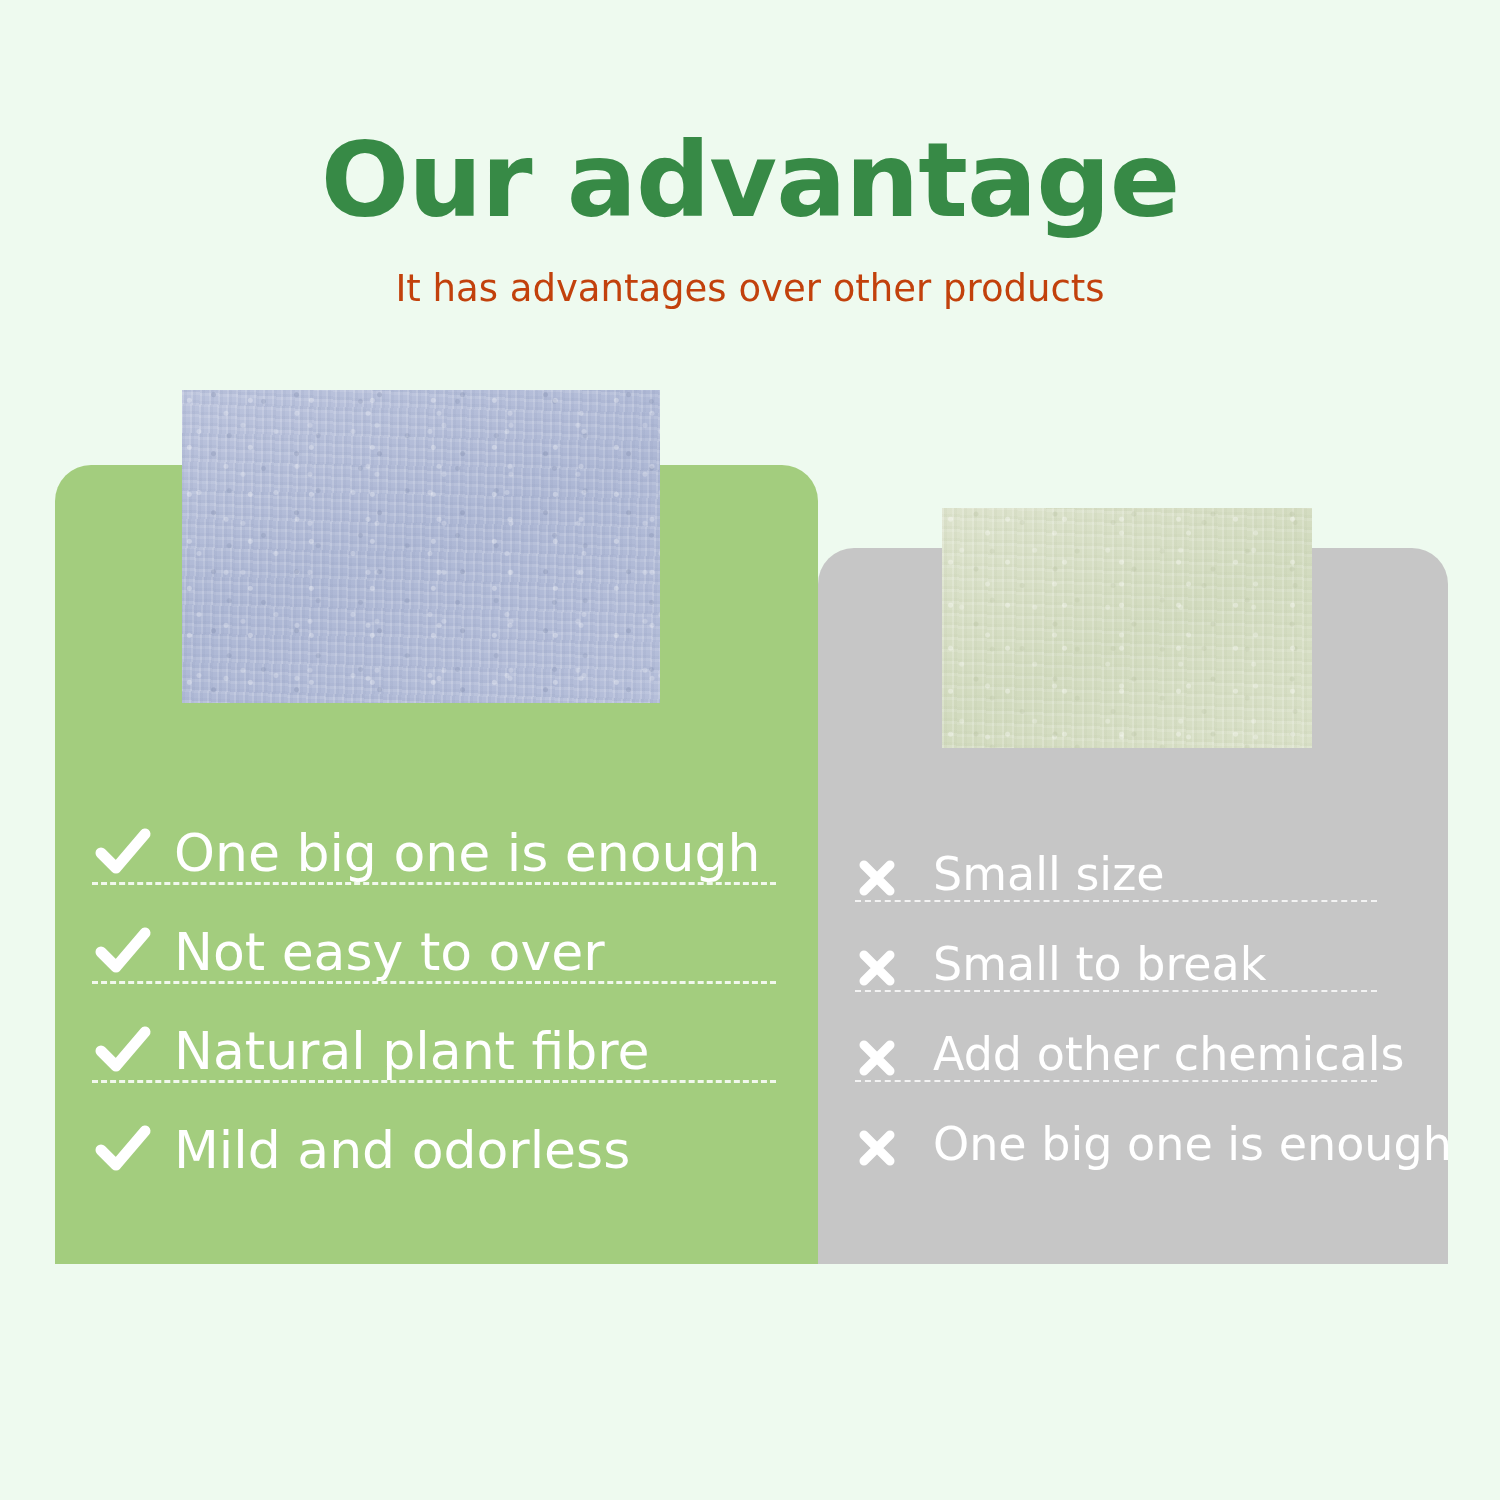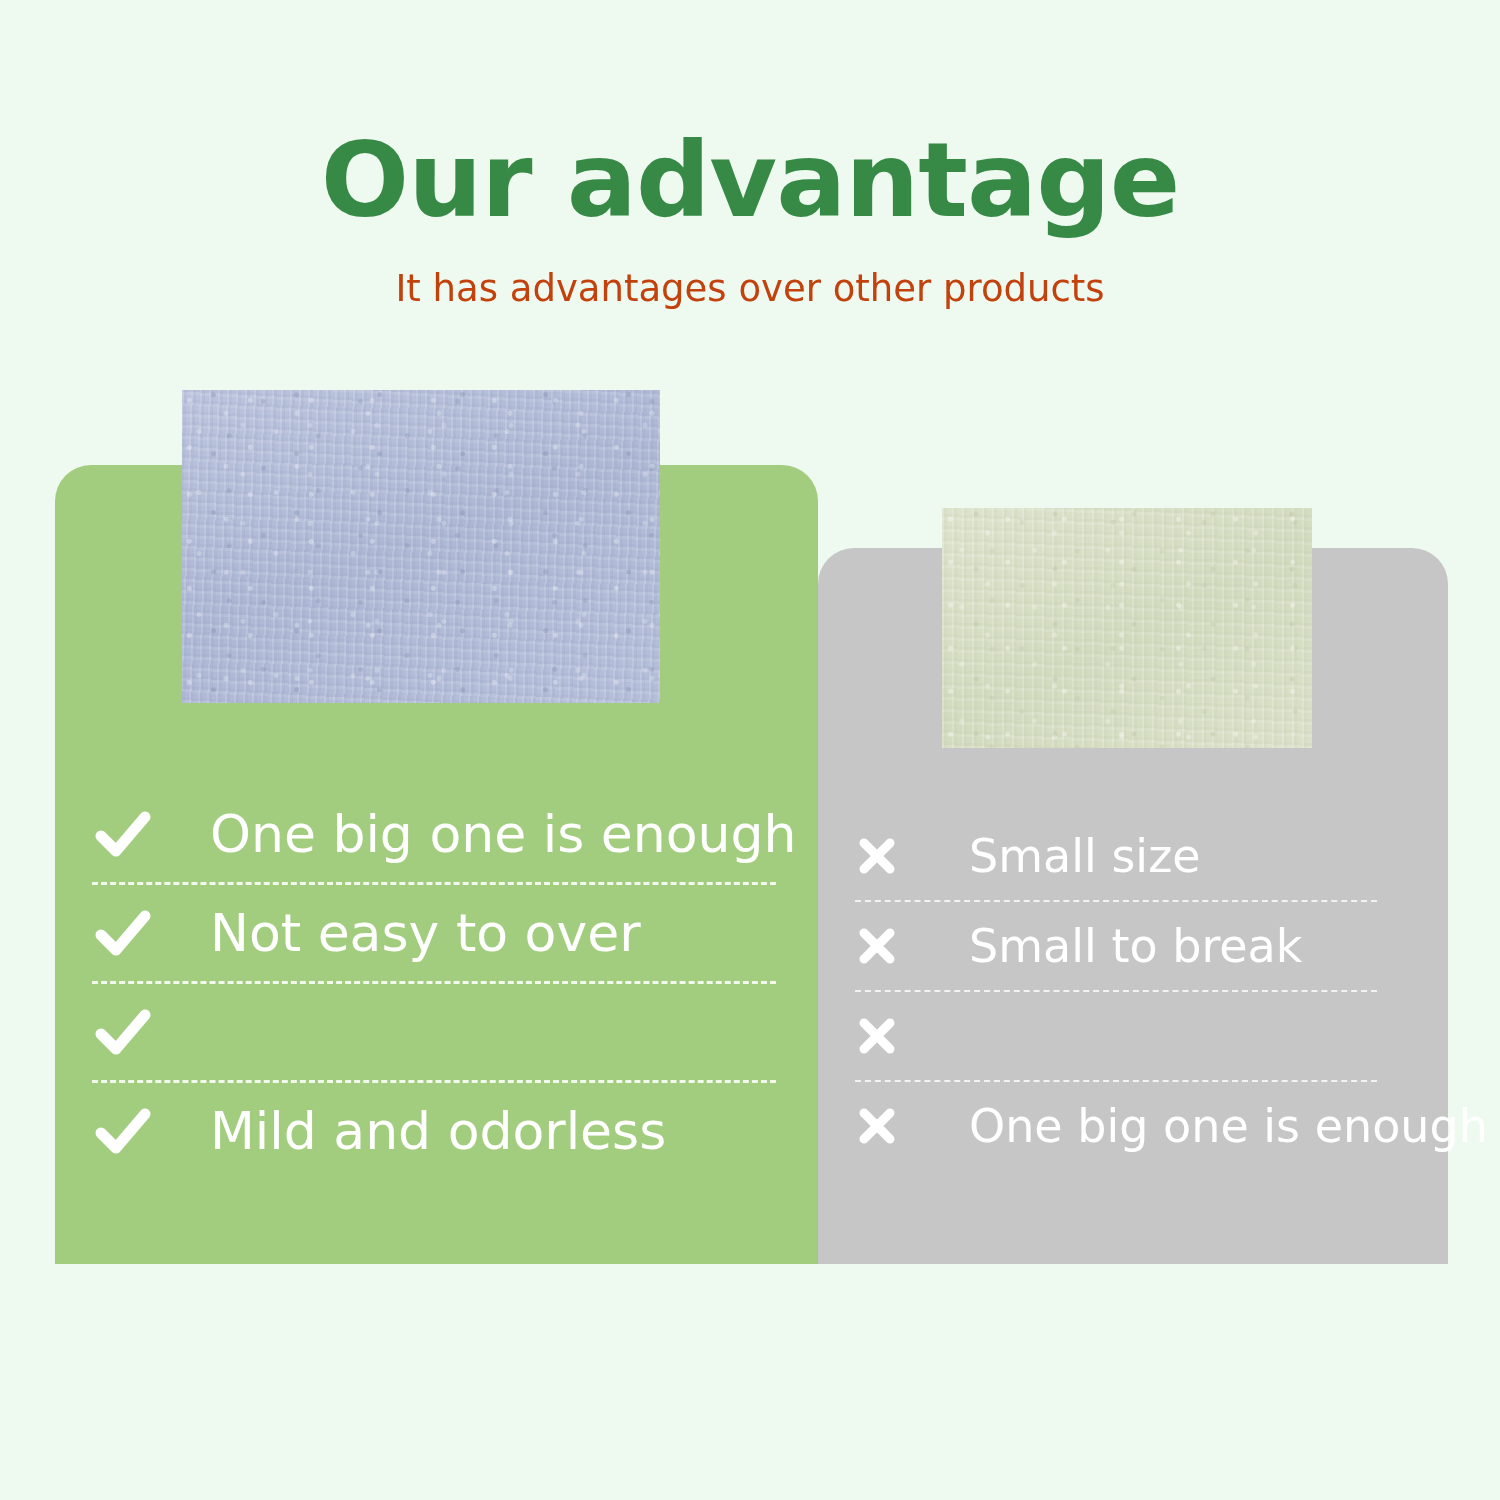--- a/index.html
+++ b/index.html
@@ -136,22 +136,21 @@
     width: 684px;
   }
   .list-con {
     left: 855px;
     top: 812px;
     width: 580px;
   }
 
   .list-row {
     display: flex;
-    align-items: center;
-    gap: 36px;
+    align-items: flex-end;
   }
   .list-pro .list-row { height: 96px; }
   .list-con .list-row { height: 88px; }
 
   .mark {
     flex: 0 0 auto;
     display: block;
   }
   .list-pro .mark { width: 62px; height: 62px; margin-right: 20px; }
   .list-con .mark { width: 44px; height: 44px; margin-right: 22px; }
@@ -213,20 +212,21 @@
         <path d="M9 33 L24 48 L53 14" fill="none" stroke="#ffffff" stroke-width="11" stroke-linecap="round" stroke-linejoin="round"></path>
       </svg>
       <span class="row-label">Not easy to over</span>
     </div>
     <div class="divider"></div>
 
     <div class="list-row">
       <svg class="mark" viewBox="0 0 62 62">
         <path d="M9 33 L24 48 L53 14" fill="none" stroke="#ffffff" stroke-width="11" stroke-linecap="round" stroke-linejoin="round"></path>
       </svg>
+      <span class="row-label">Natural plant fibre</span>
     </div>
     <div class="divider"></div>
 
     <div class="list-row">
       <svg class="mark" viewBox="0 0 62 62">
         <path d="M9 33 L24 48 L53 14" fill="none" stroke="#ffffff" stroke-width="11" stroke-linecap="round" stroke-linejoin="round"></path>
       </svg>
       <span class="row-label">Mild and odorless</span>
     </div>
 
@@ -247,20 +247,21 @@
         <path d="M9 9 L35 35 M35 9 L9 35" fill="none" stroke="#ffffff" stroke-width="9" stroke-linecap="round"></path>
       </svg>
       <span class="row-label">Small to break</span>
     </div>
     <div class="divider"></div>
 
     <div class="list-row">
       <svg class="mark" viewBox="0 0 44 44">
         <path d="M9 9 L35 35 M35 9 L9 35" fill="none" stroke="#ffffff" stroke-width="9" stroke-linecap="round"></path>
       </svg>
+      <span class="row-label">Add other chemicals</span>
     </div>
     <div class="divider"></div>
 
     <div class="list-row">
       <svg class="mark" viewBox="0 0 44 44">
         <path d="M9 9 L35 35 M35 9 L9 35" fill="none" stroke="#ffffff" stroke-width="9" stroke-linecap="round"></path>
       </svg>
       <span class="row-label">One big one is enough</span>
     </div>
 

